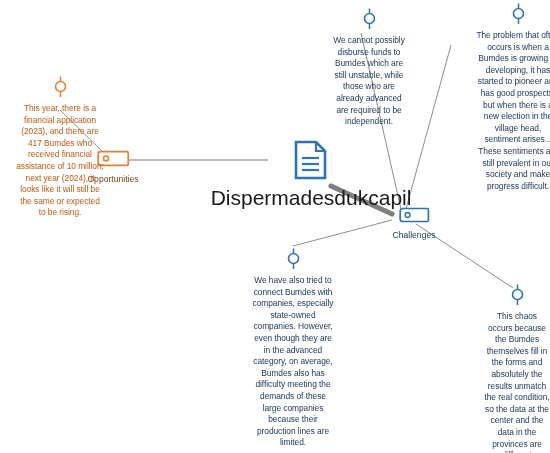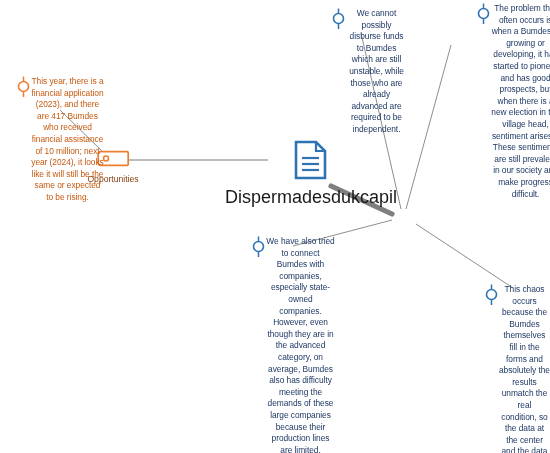--- a/index.html
+++ b/index.html
@@ -23,21 +23,22 @@
     top: 0;
     width: 550px;
     height: 453px;
     pointer-events: none;
   }
 
   
   .note {
     position: absolute;
     display: flex;
-    flex-direction: row;
+    flex-direction: column;
+    align-items: center;
   }
   .note-text {
     text-align: center;
     font-size: 8.4px;
     line-height: 11.6px;
     color: #1f3864;
     letter-spacing: -0.05px;
   }
   .note-text.orange {
     color: #c55a11;
@@ -64,21 +65,21 @@
   .tag-label.orange { color: #843c0c; }
 
   
   #center-node {
     position: absolute;
     display: flex;
     flex-direction: column;
     align-items: center;
   }
   #center-title {
-    font-size: 18px;
+    font-size: 21px;
     line-height: 19px;
     color: #1a1a1a;
     margin-top: 4px;
     white-space: nowrap;
   }
 </style>
 </head>
 <body>
 
 <div id="canvas">
@@ -117,20 +118,30 @@
     <span>
       <svg width="34" height="17" viewBox="0 0 34 17">
         <path d="M2.2 4.2 A2.6 2.6 0 0 1 4.8 1.6 H31 A1.2 1.2 0 0 1 32.2 2.8 V14.2
                  A1.2 1.2 0 0 1 31 15.4 H4.8 A2.6 2.6 0 0 1 2.2 12.8 Z" fill="#ffffff" stroke="#ed7d31" stroke-width="1.7"></path>
         <circle cx="10" cy="8.5" r="2.5" fill="#ffffff" stroke="#ed7d31" stroke-width="1.5"></circle>
       </svg>
     </span>
     <span class="tag-label orange">Opportunities</span>
   </div>
 
+  <div class="tag-node" style="left:383px; top:207px; width:62px;">
+    <span>
+      <svg width="32" height="16" viewBox="0 0 32 16">
+        <path d="M2.2 4 A2.5 2.5 0 0 1 4.7 1.5 H29.2 A1.2 1.2 0 0 1 30.4 2.7 V13.3
+                 A1.2 1.2 0 0 1 29.2 14.5 H4.7 A2.5 2.5 0 0 1 2.2 12 Z" fill="#ffffff" stroke="#2e74b5" stroke-width="1.7"></path>
+        <circle cx="9.6" cy="8" r="2.4" fill="#ffffff" stroke="#2e74b5" stroke-width="1.5"></circle>
+      </svg>
+    </span>
+    <span class="tag-label blue">Challenges</span>
+  </div>
 
   <div class="note" style="left:16px; top:76px; width:88px;">
     <span class="pin-icon">
       <svg width="15" height="22" viewBox="0 0 15 22">
         <line x1="7.5" y1="0.5" x2="7.5" y2="5" stroke="#ed7d31" stroke-width="1.5"></line>
         <circle cx="7.5" cy="10.5" r="5" fill="#ffffff" stroke="#ed7d31" stroke-width="1.6"></circle>
         <line x1="7.5" y1="15.5" x2="7.5" y2="21" stroke="#ed7d31" stroke-width="1.5"></line>
       </svg>
     </span>
     <span class="note-text orange">This year, there is a financial application (2023), and there are 417 Bumdes who received financial assistance of 10 million; next year (2024), it looks like it will still be the same or expected to be rising.</span>
@@ -151,21 +162,21 @@
     <span class="pin-icon">
       <svg width="15" height="22" viewBox="0 0 15 22">
         <line x1="7.5" y1="0.5" x2="7.5" y2="5" stroke="#2e74b5" stroke-width="1.5"></line>
         <circle cx="7.5" cy="10.5" r="5" fill="#ffffff" stroke="#2e74b5" stroke-width="1.6"></circle>
         <line x1="7.5" y1="15.5" x2="7.5" y2="21" stroke="#2e74b5" stroke-width="1.5"></line>
       </svg>
     </span>
     <span class="note-text">The problem that often occurs is when a Bumdes is growing or developing, it has started to pioneer and has good prospects, but when there is a new election in the village head, sentiment arises... These sentiments are still prevalent in our society and make progress difficult.</span>
   </div>
 
-  <div class="note" style="left:251px; top:236px; width:84px;">
+  <div class="note" style="left:251px; top:248px; width:84px;">
     <span class="pin-icon">
       <svg width="15" height="22" viewBox="0 0 15 22">
         <line x1="7.5" y1="0.5" x2="7.5" y2="5" stroke="#2e74b5" stroke-width="1.5"></line>
         <circle cx="7.5" cy="10.5" r="5" fill="#ffffff" stroke="#2e74b5" stroke-width="1.6"></circle>
         <line x1="7.5" y1="15.5" x2="7.5" y2="21" stroke="#2e74b5" stroke-width="1.5"></line>
       </svg>
     </span>
     <span class="note-text">We have also tried to connect Bumdes with companies, especially state-owned companies. However, even though they are in the advanced category, on average, Bumdes also has difficulty meeting the demands of these large companies because their production lines are limited.</span>
   </div>
 

